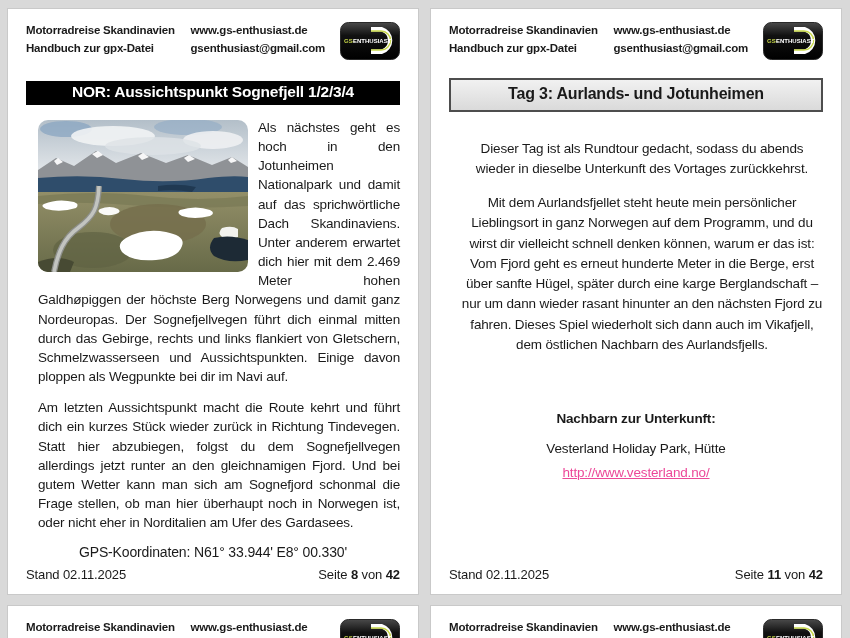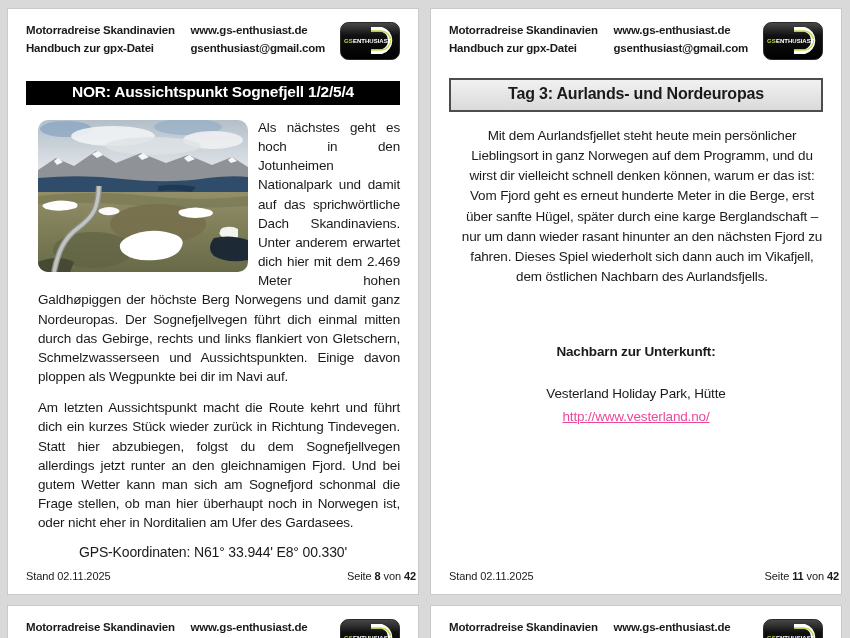--- a/index.html
+++ b/index.html
@@ -62,29 +62,29 @@
     font-weight:bold;
     font-size:16px;
     line-height:1.35;
     padding:3px 0 5px 0;
     letter-spacing:-0.2px;
   }
   .body-r{ font-size:13.5px; line-height:1.5; letter-spacing:-0.15px; text-align:center; }
   .body-r .para1{ margin-top:27px; }
   .body-r .para2{ margin-top:14px; }
   .acc-head{ margin-top:54px; font-weight:bold; font-size:13.5px; text-align:center; }
-  .acc-name{ margin-top:22px; font-size:13.5px; text-align:center; }
+  .acc-name{ margin-top:10px; font-size:13.5px; text-align:center; }
   .acc-link{ margin-top:3px; font-size:13.5px; text-align:center; }
   .acc-link a{ color:#ec4899; text-decoration:underline; }
 
   
   .footer{
-    position:absolute; bottom:12px; left:18px; right:2px;
+    position:absolute; bottom:12px; left:18px; right:18px;
     display:flex; justify-content:space-between;
-    font-size:11px; letter-spacing:-0.1px;
+    font-size:13px; letter-spacing:-0.1px;
   }
   .footer b{ font-weight:bold; }
 </style>
 </head>
 <body>
 
 <div class="row row1">
 
   <div class="page">
     <div class="hdr">
@@ -105,21 +105,21 @@
           </linearGradient>
         </defs>
         <rect x="0.5" y="0.5" width="59" height="37" rx="8" fill="url(#lg1)" stroke="#2a2a2a"></rect>
         <path d="M31 5 h11 a14 14 0 0 1 0 27 h-11 v-4.5 h10.5 a9.5 9.5 0 0 0 0-18 h-10.5 z" fill="#ffffff"></path>
         <path d="M31 9 h10 a6.5 6.5 0 0 1 0 19 h-10" fill="none" stroke="#c8d84a" stroke-width="1.6"></path>
         <text x="4" y="21" font-size="6" font-weight="bold" fill="#c8d84a" font-family="Liberation Sans, sans-serif">GS-</text>
         <text x="13" y="21" font-size="6" font-weight="bold" fill="#ffffff" font-family="Liberation Sans, sans-serif">ENTHUSIAST</text>
       </svg>
     </div>
 
-    <div class="titlebar">NOR: Aussichtspunkt Sognefjell 1/2/5/4</div>
+    <div class="titlebar">NOR: Aussichtspunkt Sognefjell 1/2/3/4</div>
 
     <div class="body-l">
       <p class="para">
         <span class="photo">
           <svg viewBox="0 0 210 152" preserveAspectRatio="none">
             <defs>
               <linearGradient id="sky" x1="0" y1="0" x2="0" y2="1">
                 <stop offset="0" stop-color="#b3bfc9"></stop>
                   <stop offset="1" stop-color="#edeff1"></stop>
               </linearGradient>
@@ -178,24 +178,25 @@
       <svg class="logo" viewBox="0 0 60 38">
         <rect x="0.5" y="0.5" width="59" height="37" rx="8" fill="url(#lg1)" stroke="#2a2a2a"></rect>
         <path d="M31 5 h11 a14 14 0 0 1 0 27 h-11 v-4.5 h10.5 a9.5 9.5 0 0 0 0-18 h-10.5 z" fill="#ffffff"></path>
         <path d="M31 9 h10 a6.5 6.5 0 0 1 0 19 h-10" fill="none" stroke="#c8d84a" stroke-width="1.6"></path>
         <text x="4" y="21" font-size="6" font-weight="bold" fill="#c8d84a" font-family="Liberation Sans, sans-serif">GS-</text>
         <text x="13" y="21" font-size="6" font-weight="bold" fill="#ffffff" font-family="Liberation Sans, sans-serif">ENTHUSIAST</text>
       </svg>
     </div>
 
     <div class="titlebox">
-      <div>Tag 3: Aurlands- und Nordeuropas</div>
+      <div>Tag 3: Aurlands- und Jotunheimen</div>
     </div>
 
     <div class="body-r">
+      <p class="para para1">Dieser Tag ist als Rundtour gedacht, sodass du abends wieder in dieselbe Unterkunft des Vortages zurückkehrst.</p>
       <p class="para para2">Mit dem Aurlandsfjellet steht heute mein persönlicher Lieblingsort in ganz Norwegen auf dem Programm, und du wirst dir vielleicht schnell denken können, warum er das ist: Vom Fjord geht es erneut hunderte Meter in die Berge, erst über sanfte Hügel, später durch eine karge Berglandschaft – nur um dann wieder rasant hinunter an den nächsten Fjord zu fahren. Dieses Spiel wiederholt sich dann auch im Vikafjell, dem östlichen Nachbarn des Aurlandsfjells.</p>
       <div class="acc-head">Nachbarn zur Unterkunft:</div>
       <div class="acc-name">Vesterland Holiday Park, Hütte</div>
       <div class="acc-link"><a href="#">http://www.vesterland.no/</a></div>
     </div>
 
     <div class="footer">
       <span>Stand 02.11.2025</span>
       <span><span>Seite</span>&nbsp;<b>11</b>&nbsp;<span>von</span>&nbsp;<b>42</b></span>
     </div>

